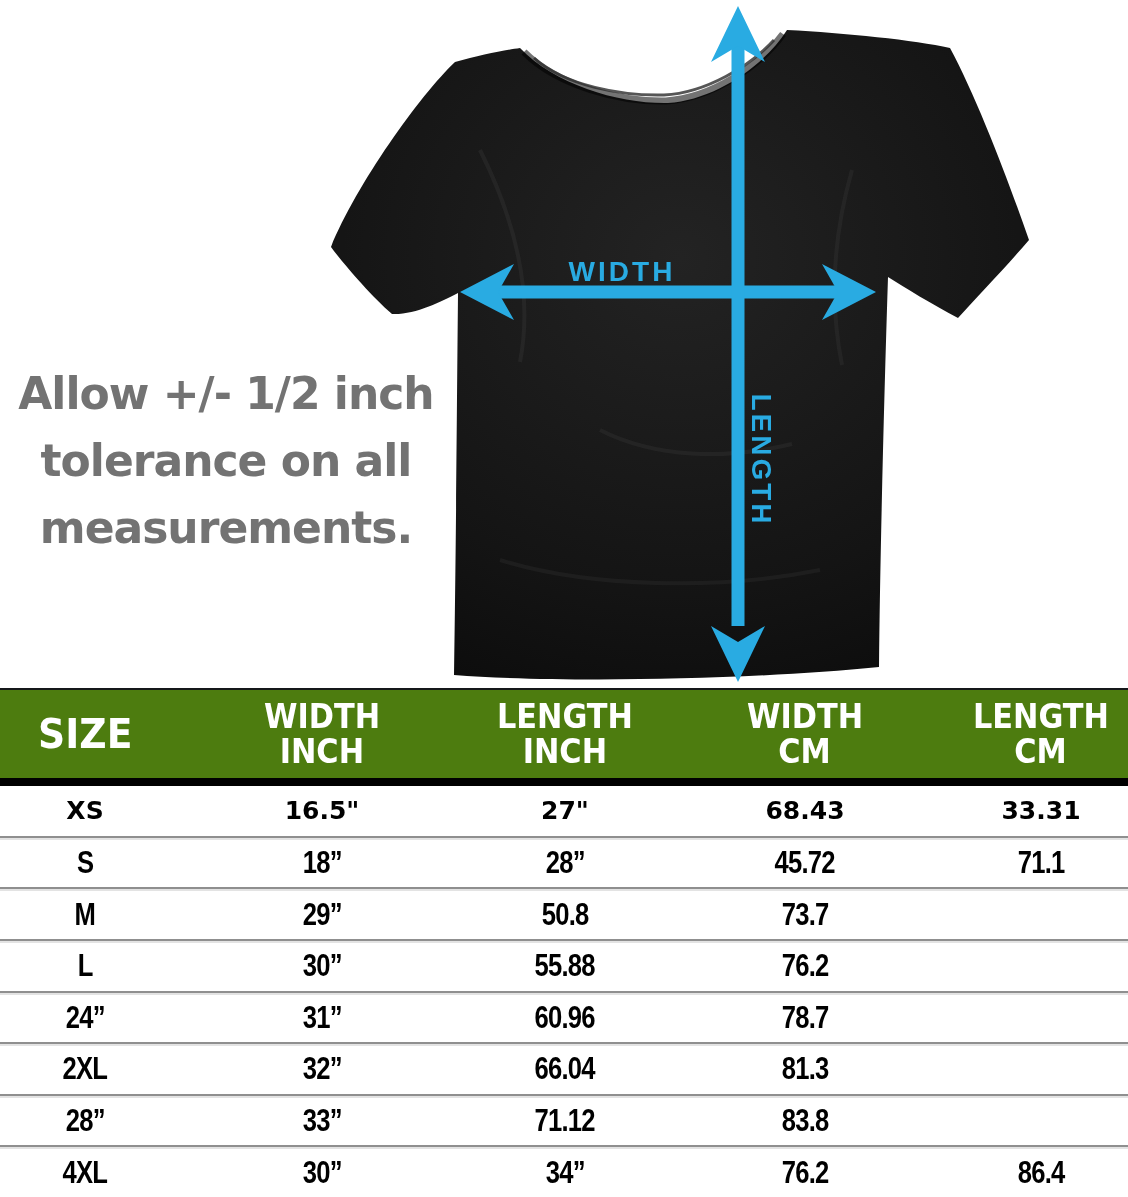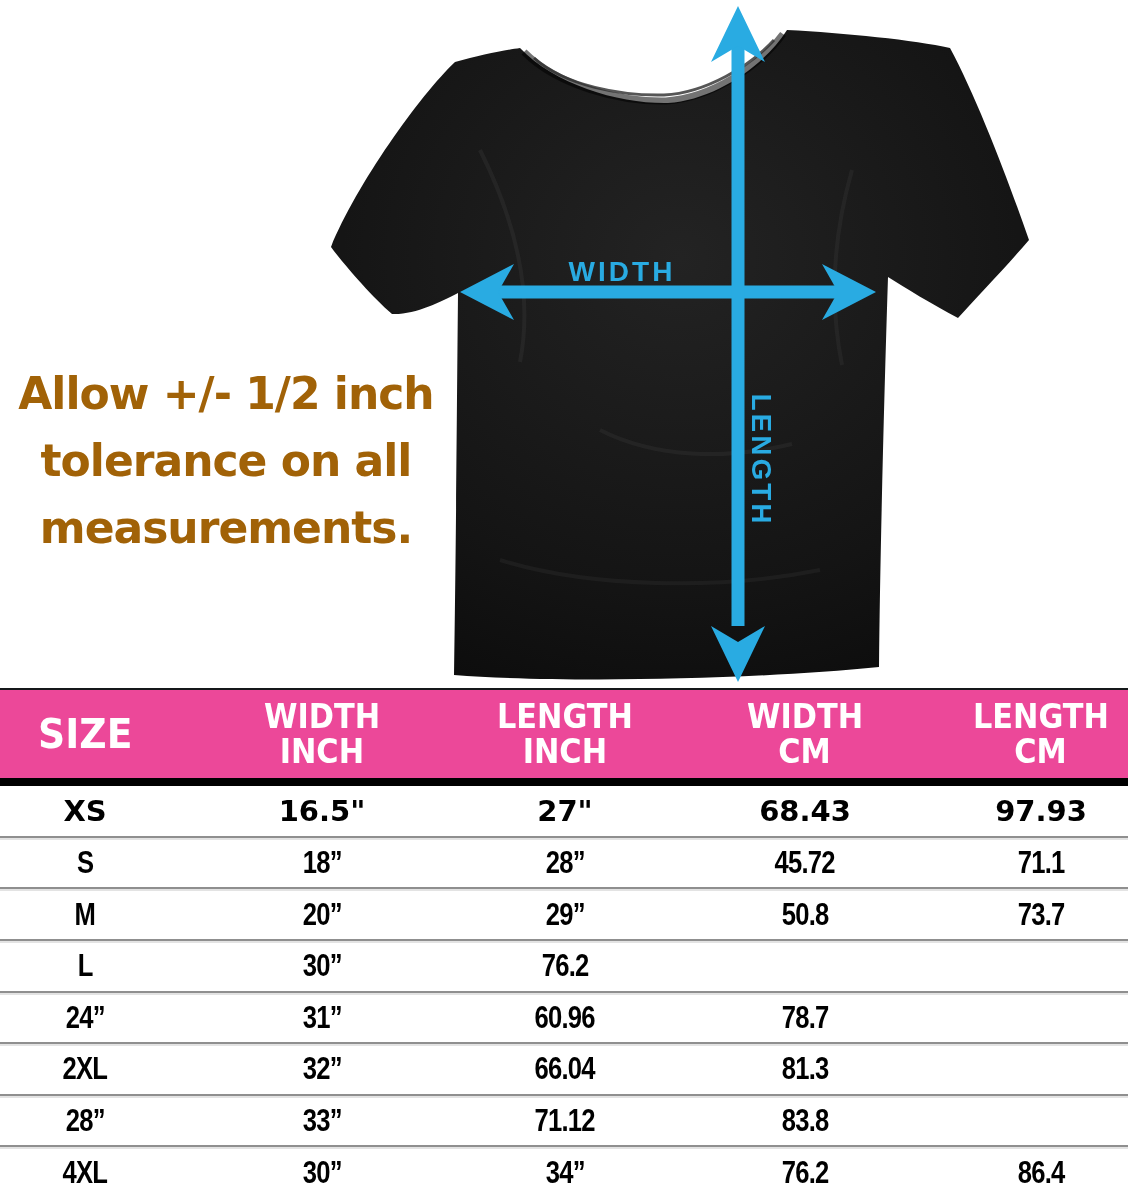--- a/index.html
+++ b/index.html
@@ -8,50 +8,50 @@
     font-family:"Liberation Sans", sans-serif;
   }
   .stage { width:1128px; height:857px; position:relative; }
 
   
   .photo-area { position:relative; width:1128px; height:688px; background:#ffffff; }
   .photo-area svg { position:absolute; left:0; top:0; }
 
   .tolerance {
     position:absolute; left:0; top:360px; width:452px;
-    text-align:center; color:#a16207;
+    text-align:center; color:#737373;
     font-family:"DejaVu Sans", sans-serif; font-weight:700;
     font-size:44px; line-height:67px; letter-spacing:-1px;
     white-space:pre-line;
   }
 
   
   .size-table { width:1128px; }
   .thead {
     display:grid; grid-template-columns:170px 304px 182px 298px 174px;
-    height:88px; background:#ec4899;
+    height:88px; background:#4d7c0f;
     border-top:2px solid #15181a; border-bottom:8px solid #000000;
   }
   .th {
     display:flex; flex-direction:column; align-items:center; justify-content:center;
     color:#ffffff; font-family:"DejaVu Sans", sans-serif; font-weight:700;
     font-size:33px; line-height:35px;
   }
   .th .hl { display:block; transform:scaleX(0.92); }
   .th.size-col { font-size:41px; }
 
   .tbody { display:flex; flex-direction:column; height:411px; }
   .tr {
     flex:1; display:grid; grid-template-columns:170px 304px 182px 298px 174px;
     align-items:center; background:#ffffff;
   }
   .tr + .tr { border-top:2px solid #8f8f8f; box-shadow:inset 0 2px 0 #e3e3e3; }
   .td { text-align:center; font-weight:700; font-size:32px; color:#000000; }
   .td .v { display:inline-block; transform:scaleX(0.8); letter-spacing:-1px; white-space:nowrap; }
-  .tr.alt-font .td { font-family:"DejaVu Sans", sans-serif; font-size:29px; }
+  .tr.alt-font .td { font-family:"DejaVu Sans", sans-serif; font-size:25px; }
   .tr.alt-font .td .v { transform:none; letter-spacing:0; }
 </style>
 </head>
 <body>
 
 <div class="stage">
 
   <div class="photo-area">
     <svg width="1128" height="688" viewBox="0 0 1128 688">
       <defs>
@@ -128,39 +128,39 @@
         <span class="hl">CM</span>
       </div>
     </div>
 
     <div class="tbody">
       <div class="tr alt-font">
         <div class="td"><span class="v">XS</span></div>
         <div class="td"><span class="v">16.5"</span></div>
         <div class="td"><span class="v">27"</span></div>
         <div class="td"><span class="v">68.43</span></div>
-        <div class="td"><span class="v">97.93</span></div>
+        <div class="td"><span class="v">33.31</span></div>
       </div>
       <div class="tr">
         <div class="td"><span class="v">S</span></div>
         <div class="td"><span class="v">18”</span></div>
         <div class="td"><span class="v">28”</span></div>
         <div class="td"><span class="v">45.72</span></div>
         <div class="td"><span class="v">71.1</span></div>
       </div>
       <div class="tr">
         <div class="td"><span class="v">M</span></div>
-        <div class="td"><span class="v">20”</span></div>
         <div class="td"><span class="v">29”</span></div>
         <div class="td"><span class="v">50.8</span></div>
         <div class="td"><span class="v">73.7</span></div>
       </div>
       <div class="tr">
         <div class="td"><span class="v">L</span></div>
         <div class="td"><span class="v">30”</span></div>
+        <div class="td"><span class="v">55.88</span></div>
         <div class="td"><span class="v">76.2</span></div>
       </div>
       <div class="tr">
         <div class="td"><span class="v">24”</span></div>
         <div class="td"><span class="v">31”</span></div>
         <div class="td"><span class="v">60.96</span></div>
         <div class="td"><span class="v">78.7</span></div>
       </div>
       <div class="tr">
         <div class="td"><span class="v">2XL</span></div>

